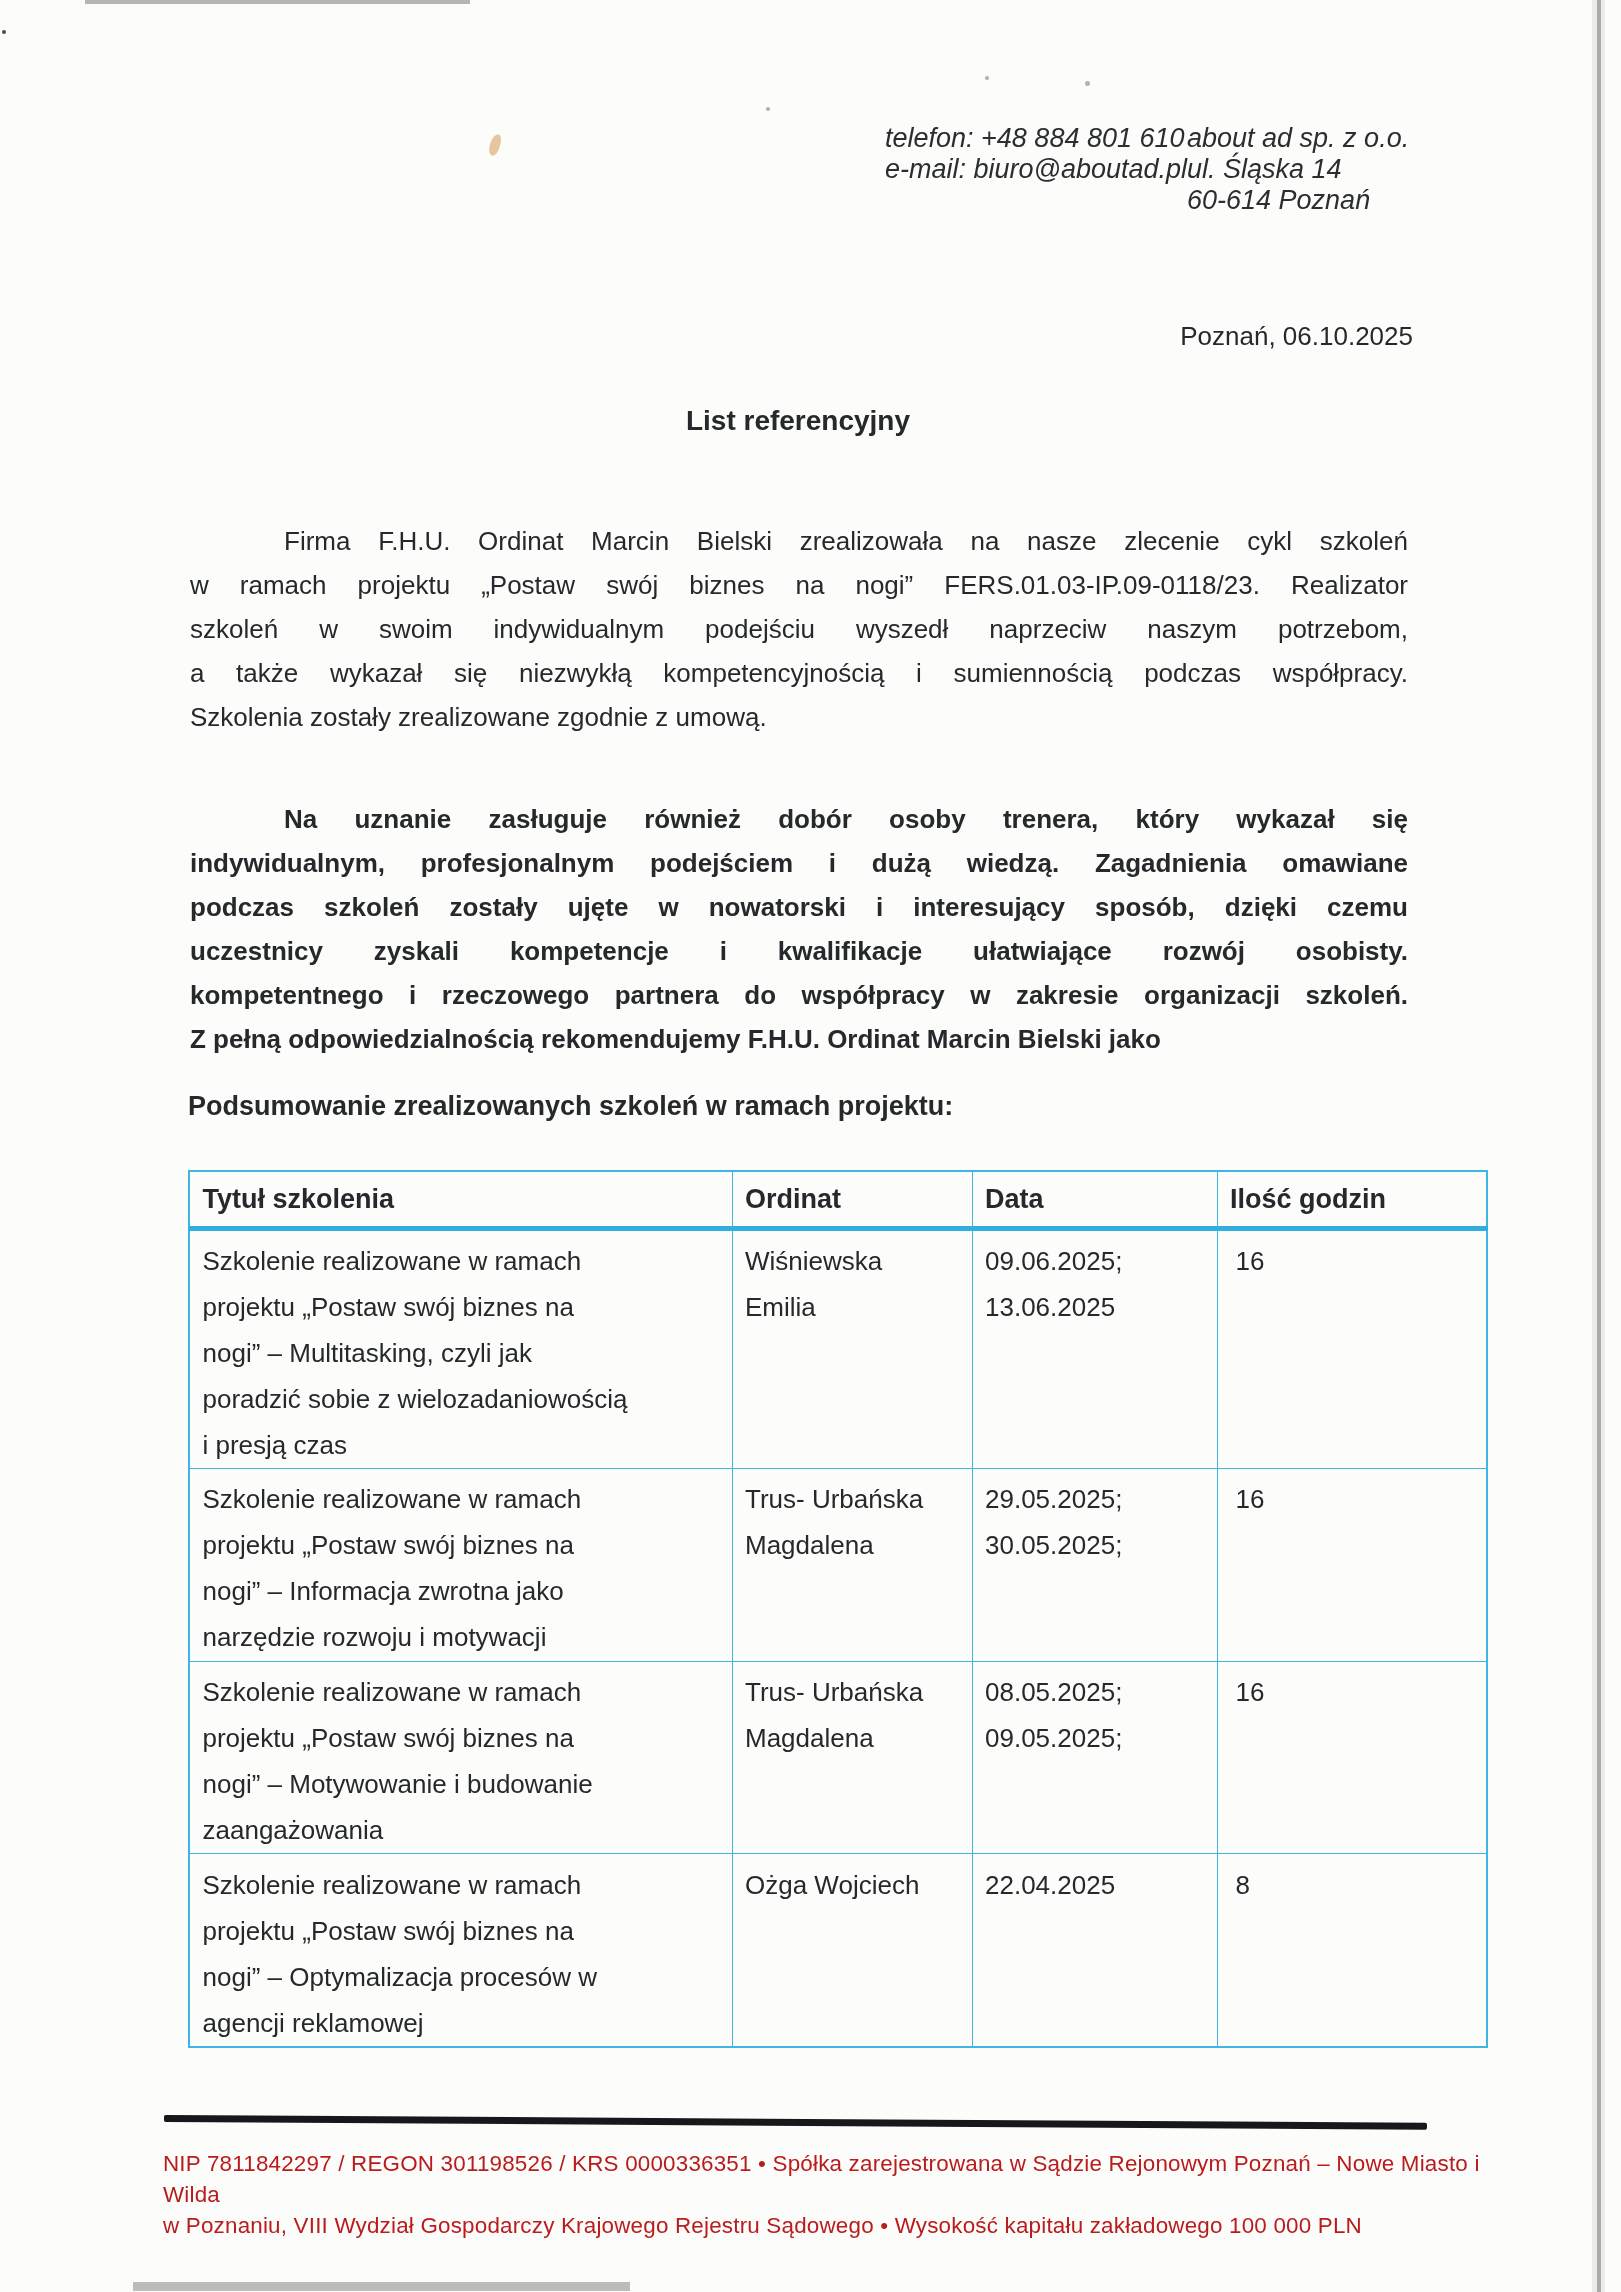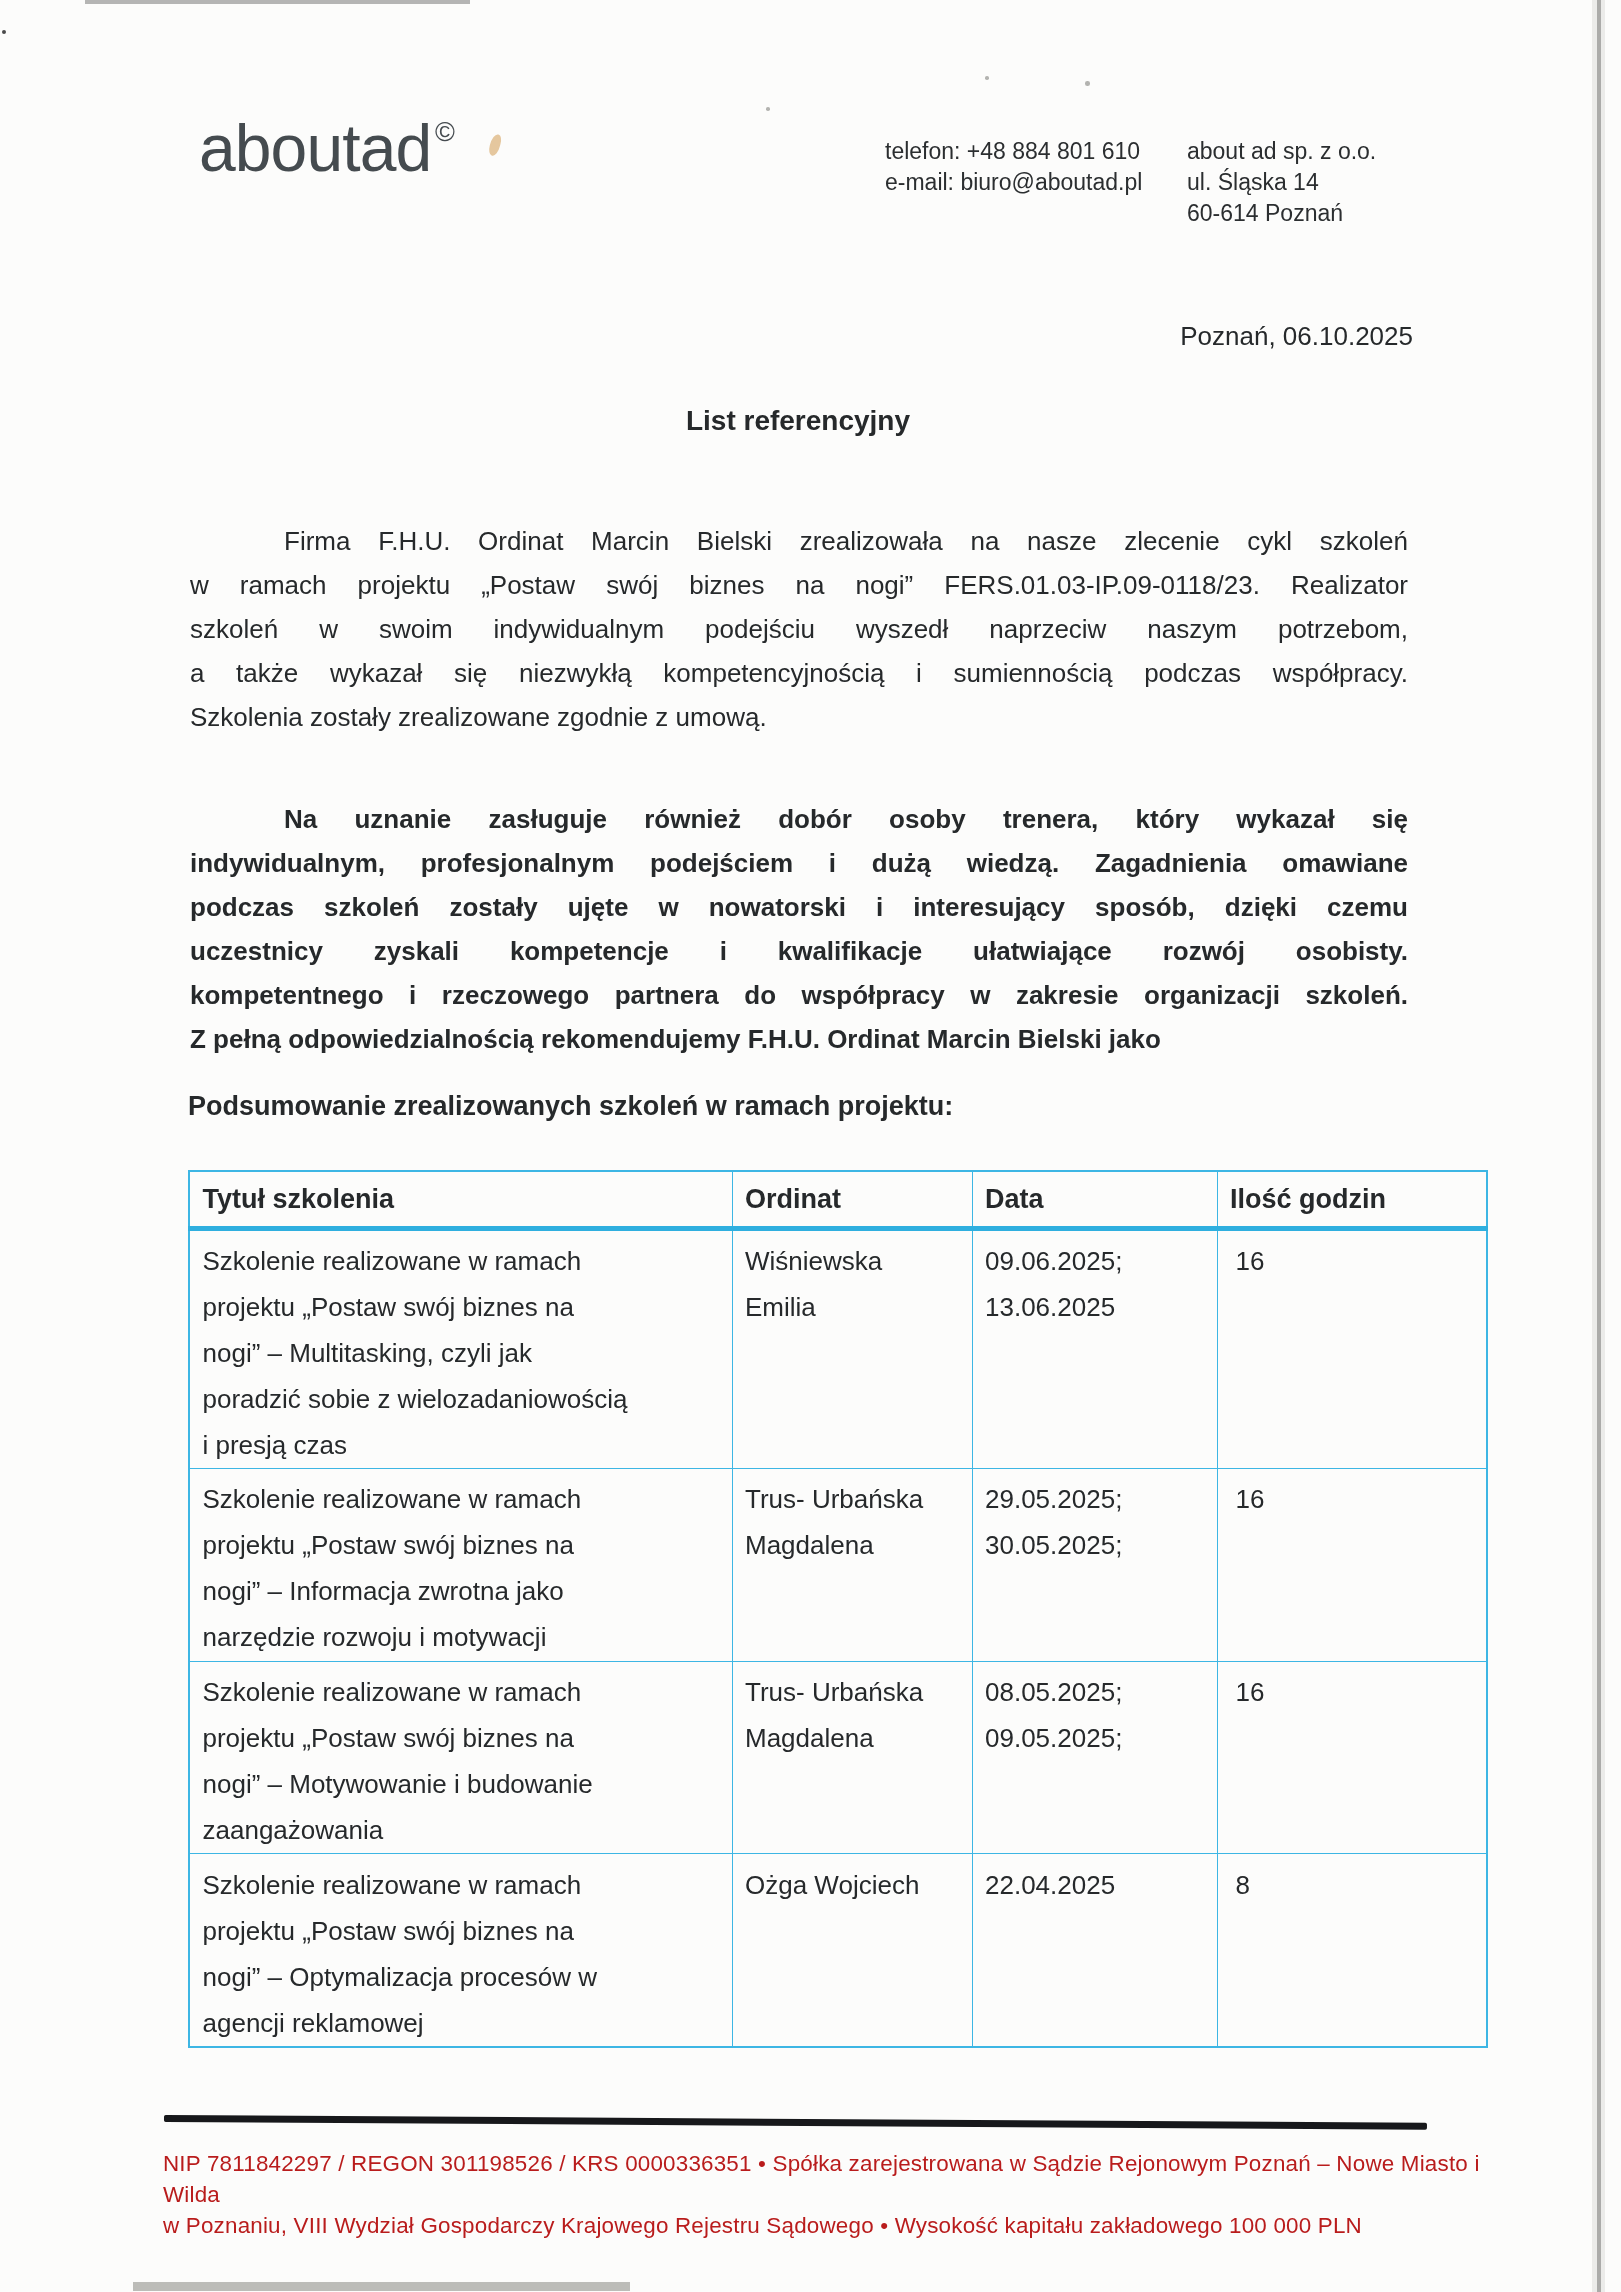--- a/index.html
+++ b/index.html
@@ -21,21 +21,21 @@
     white-space:nowrap;
   }
   .logo-sup { font-size:27px; position:relative; top:-30px; margin-left:3.6px; }
   .orange-mark {
     position:absolute; left:490px; top:134px;
     width:9.9px; height:22.4px;
     background:#e5c79e;
     border-radius:60% 40% 55% 45%;
     transform:rotate(14deg);
   }
-  .contact-block { position:absolute; top:136px; font-size:23px; line-height:31px; color:#2b2e30; }
+  .contact-block { position:absolute; top:123px; font-size:27px; line-height:31px; color:#2b2e30;font-style:italic; }
   .contact-left  { left:885px; }
   .contact-right { left:1187px; }
 
   
   .date-line {
     position:absolute; left:876px; top:321px; width:537px;
     text-align:right; font-size:26px; white-space:nowrap;
   }
   .doc-title {
     position:absolute; left:188px; top:405px; width:1220px;
@@ -114,21 +114,20 @@
 
   <div class="art-top-line"></div>
   <div class="art-corner-dot"></div>
   <div class="art-right-halo"></div>
   <div class="art-right-line"></div>
   <div class="art-bottom-bar"></div>
   <div class="speck speck-1"></div>
   <div class="speck speck-2"></div>
   <div class="speck speck-3"></div>
 
-  <div class="logo"><span>aboutad</span><span class="logo-sup">©</span></div>
   <div class="orange-mark"></div>
 
   <div class="contact-block contact-left cellines">
       <div class="tl">telefon: +48 884 801 610</div>
       <div class="tl">e-mail: biuro@aboutad.pl</div>
     </div>
   <div class="contact-block contact-right cellines">
       <div class="tl">about ad sp. z o.o.</div>
       <div class="tl">ul. Śląska 14</div>
       <div class="tl">60-614 Poznań</div>

